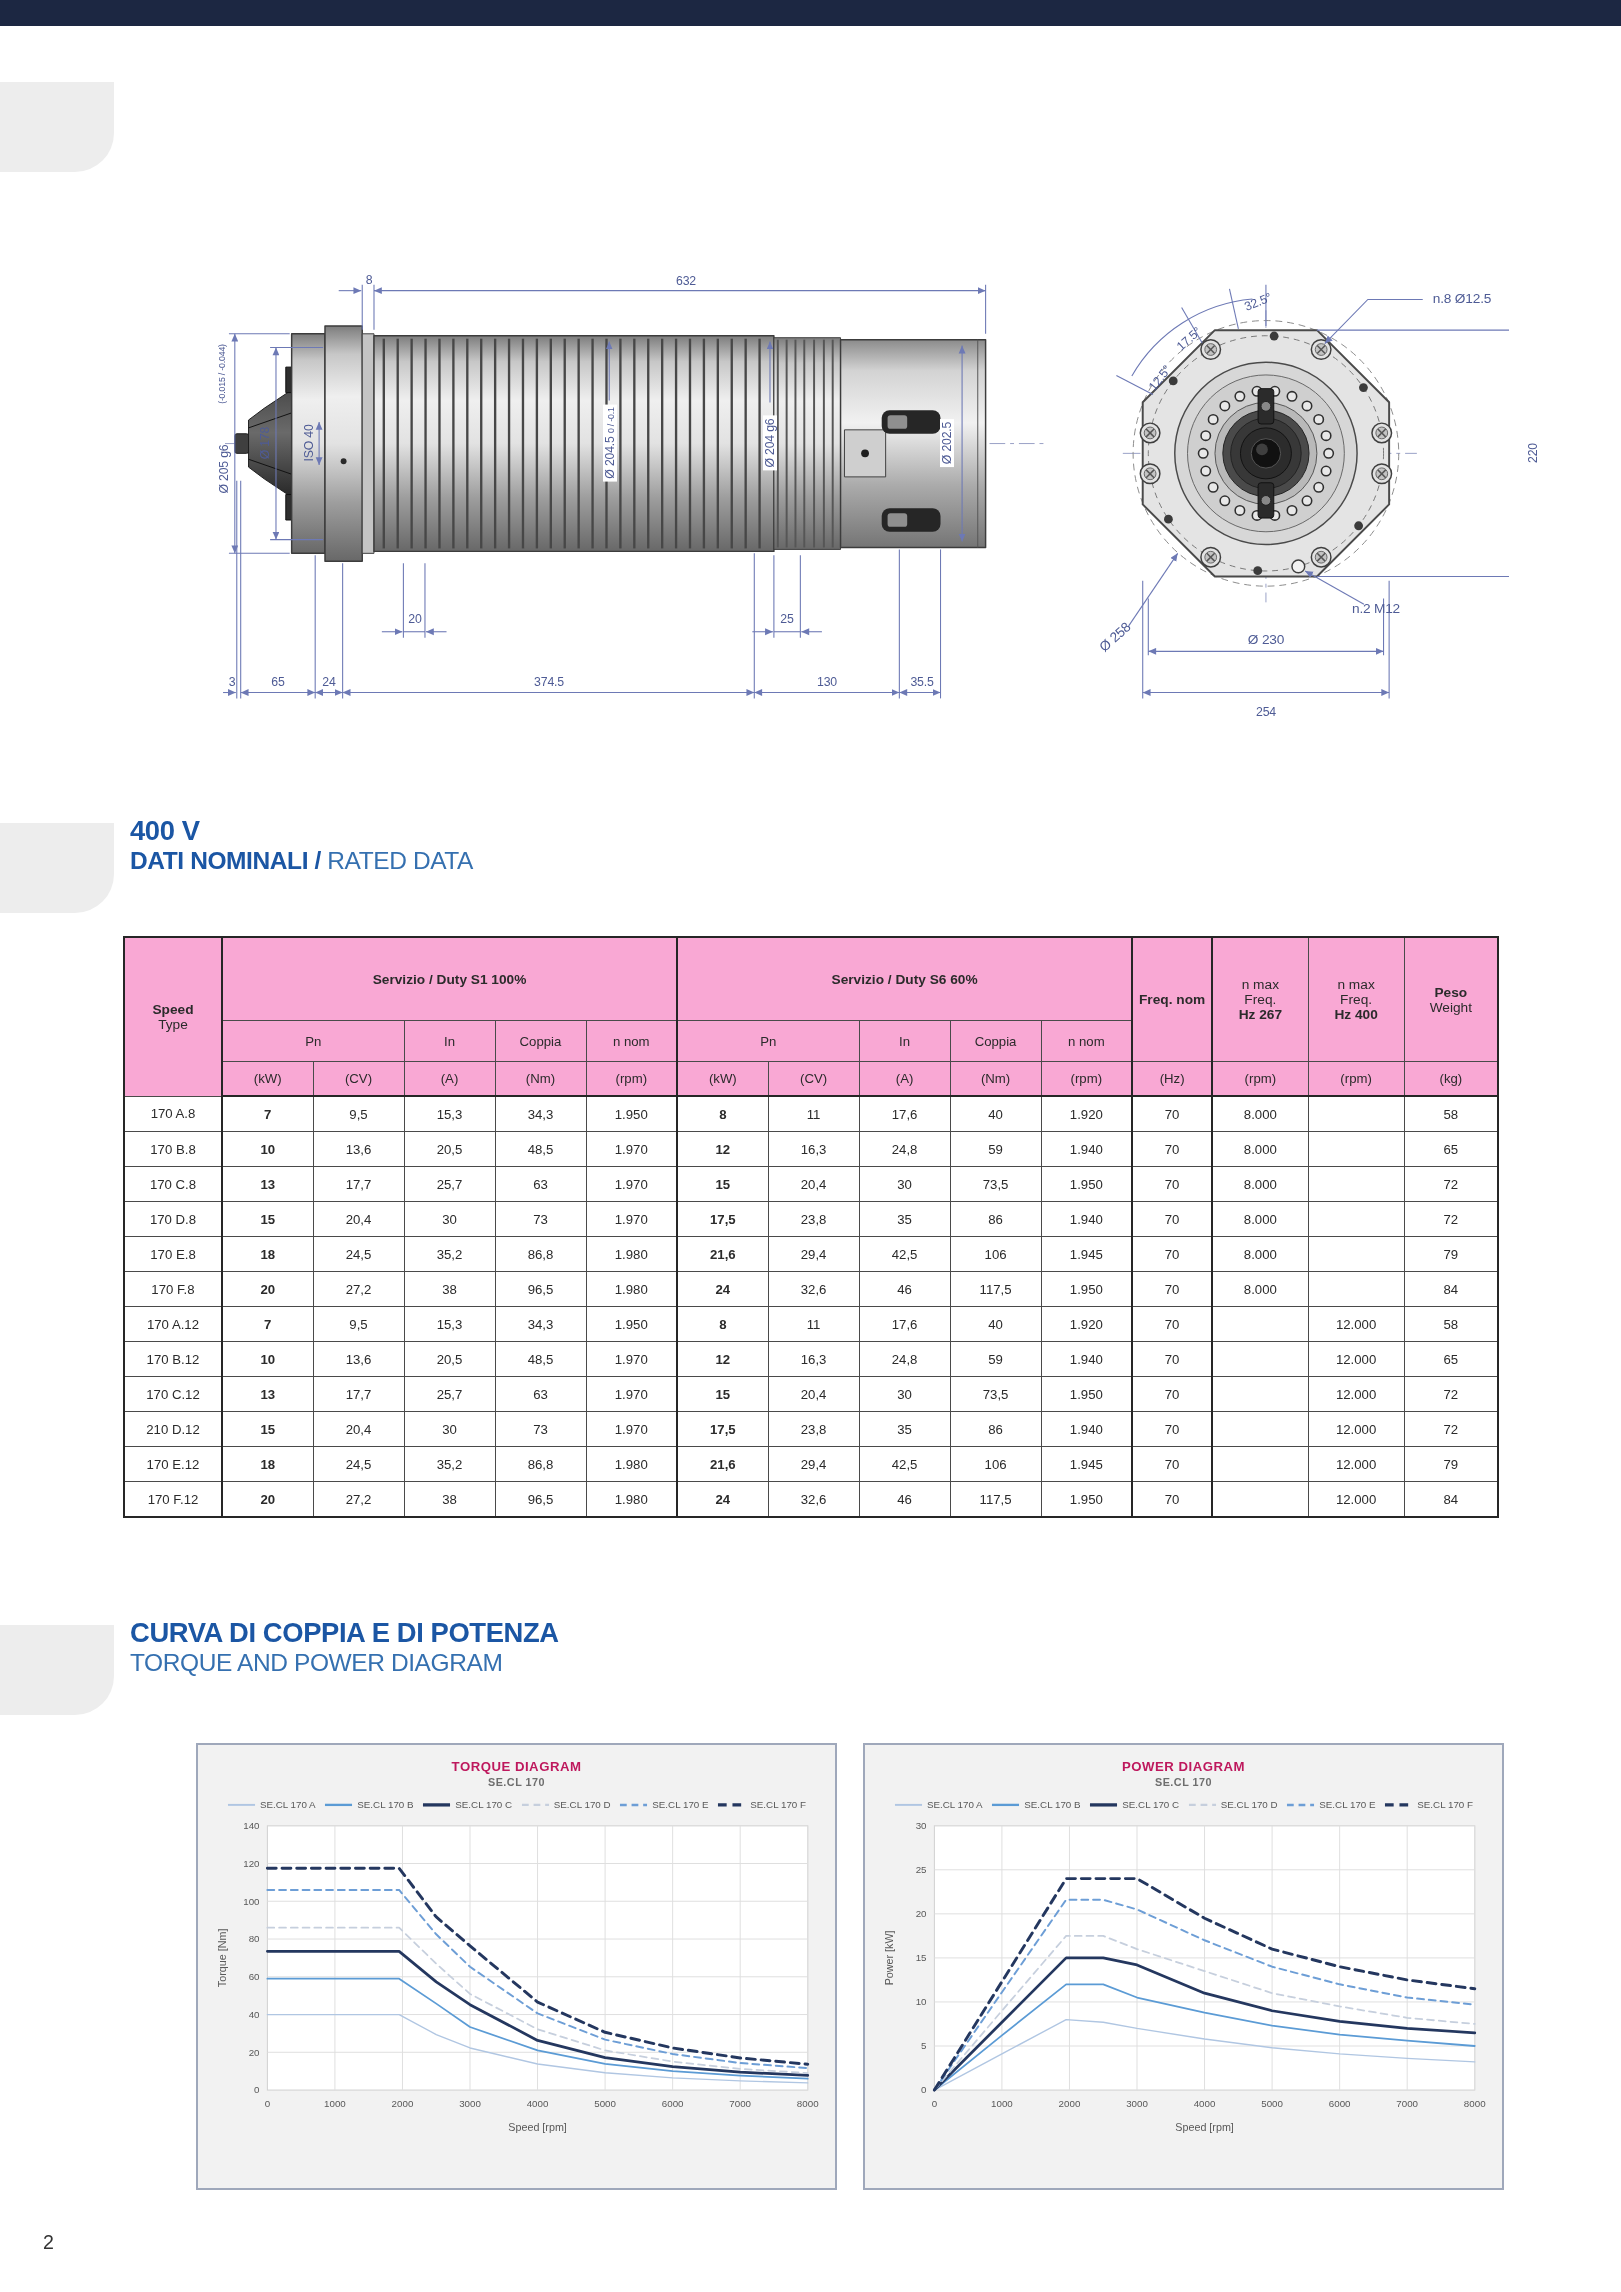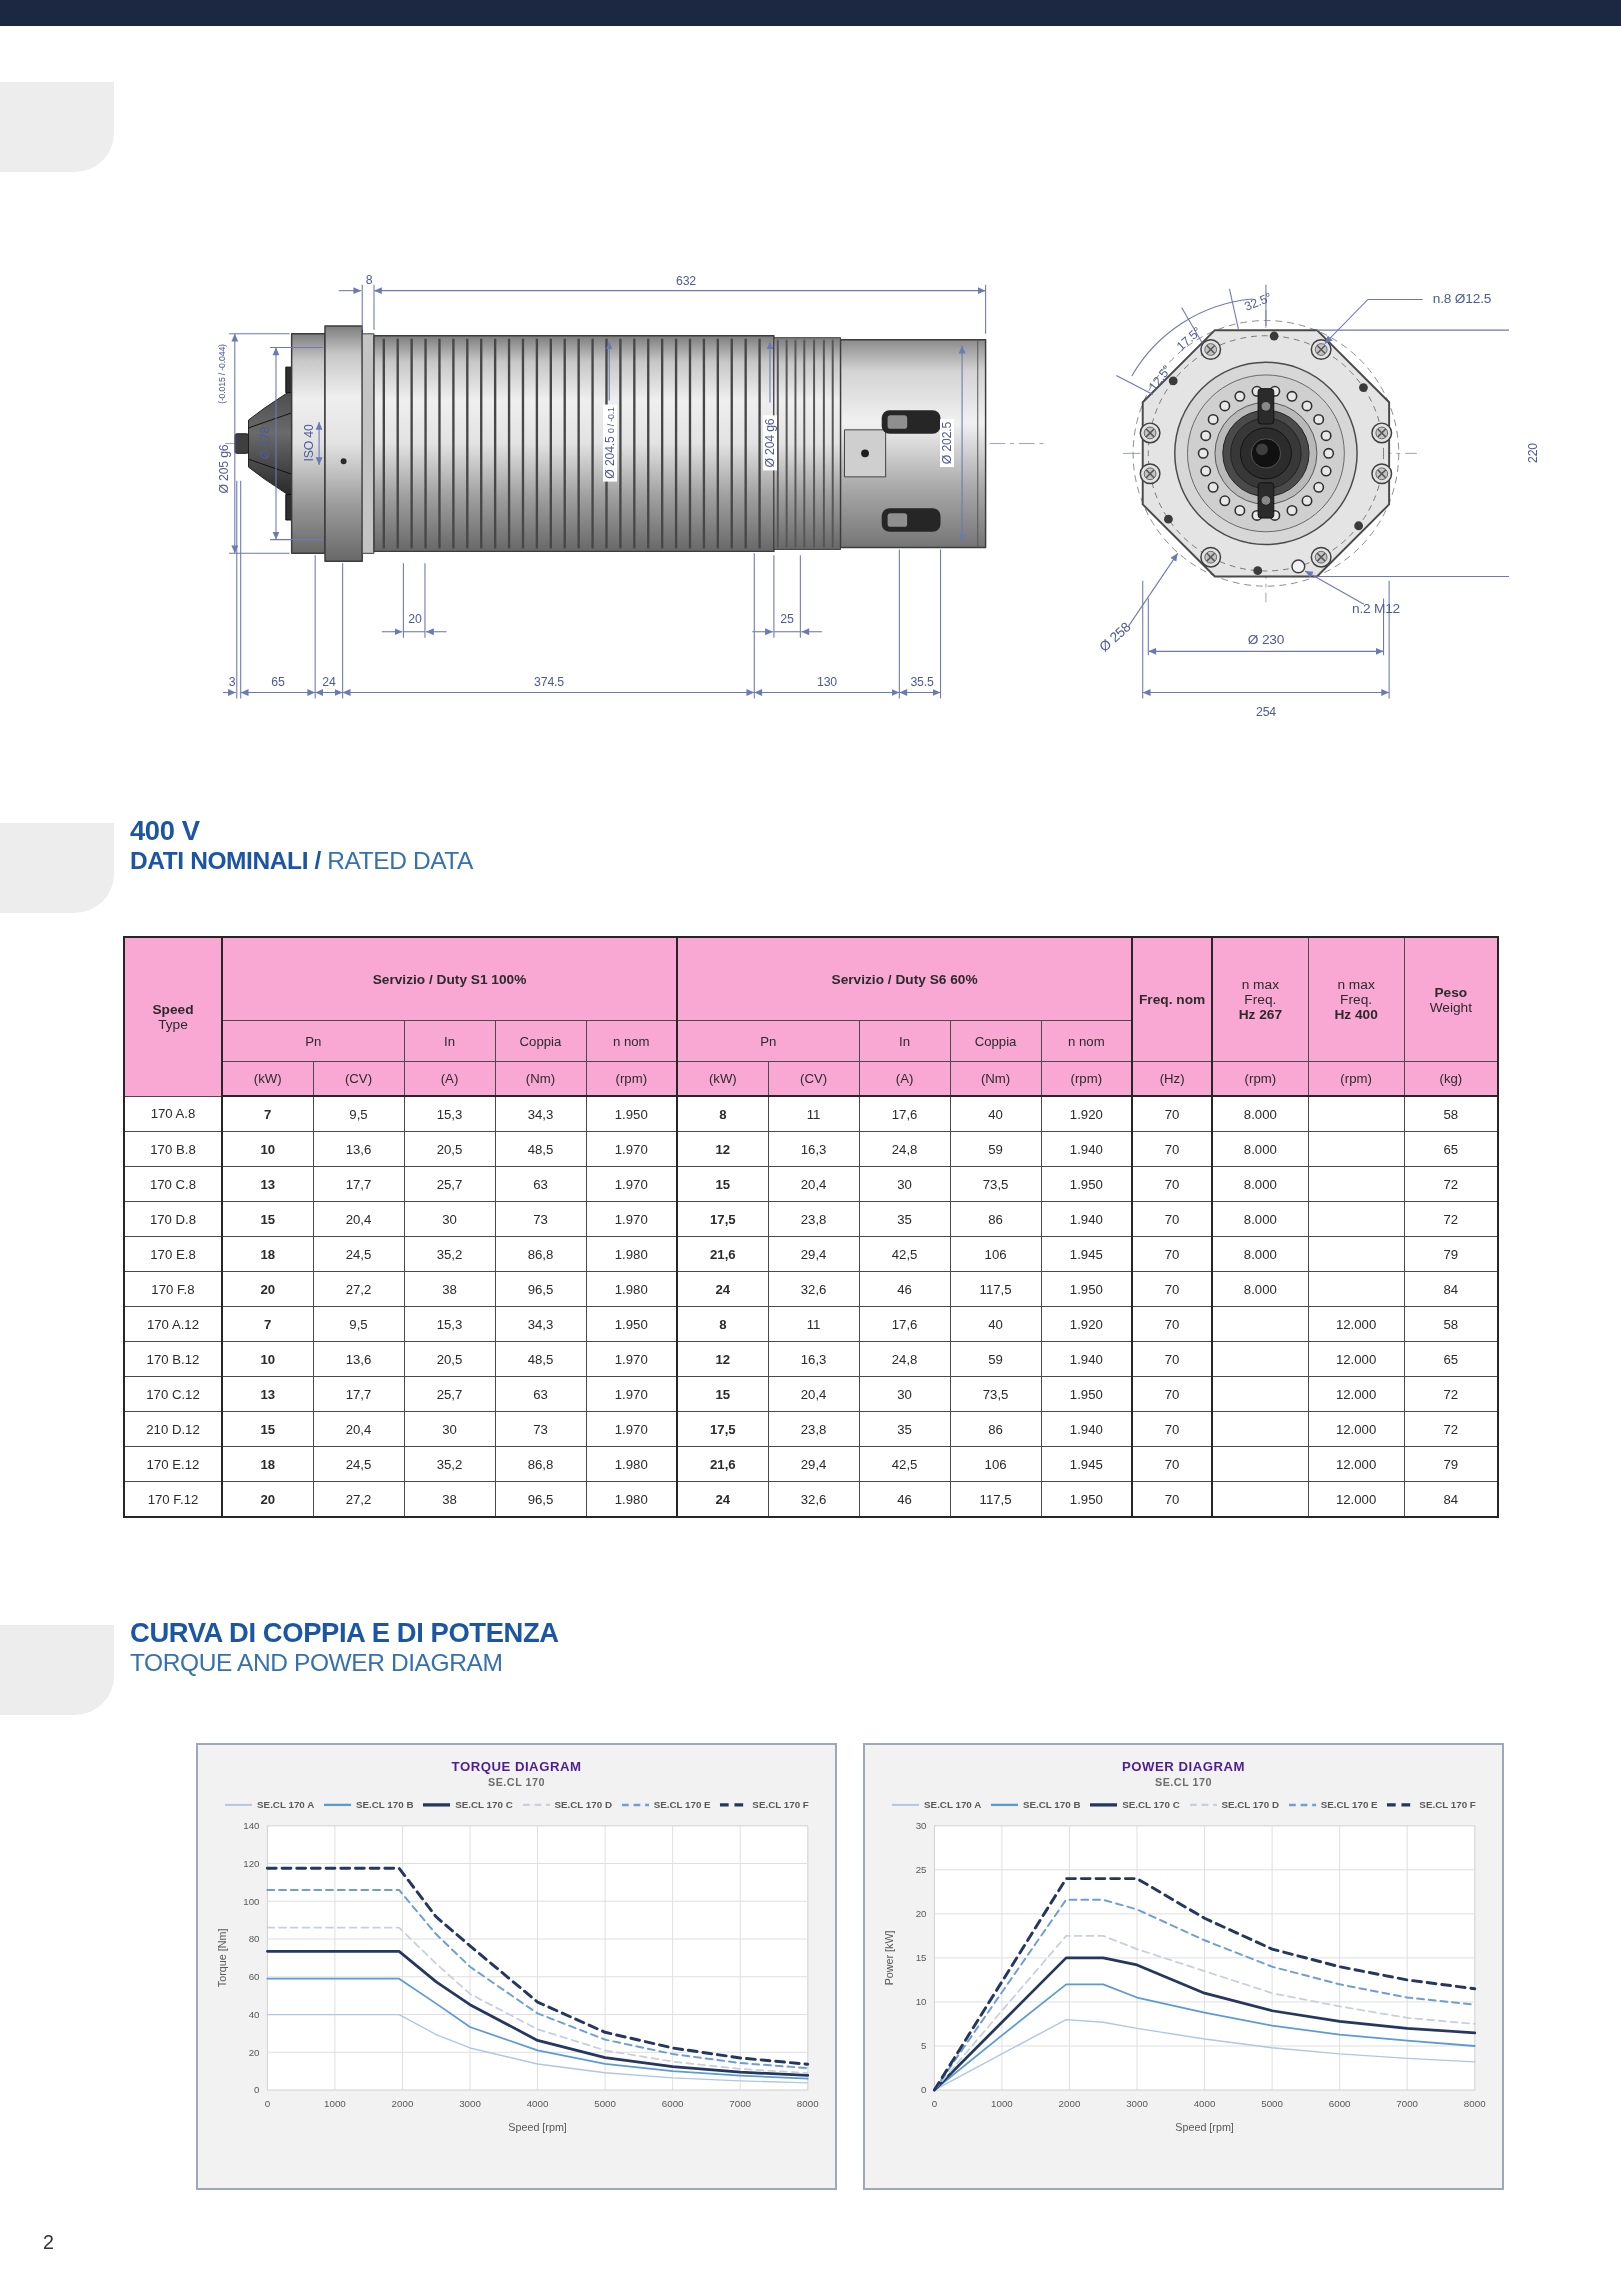--- a/index.html
+++ b/index.html
@@ -31,25 +31,25 @@
   .rt .h2 th{height:40px;}
   .rt .h3 th{height:33px;border-bottom:2.9px solid #262626;}
   .rt tbody td{height:34px;background:#ffffff;}
   .rt .gr{border-right:2.9px solid #262626;}
   .rt .b{font-weight:bold;}
   .rt .semib{font-weight:bold;}
   
   .chartbox{position:absolute;top:1743px;width:641px;height:447px;background:#f2f2f2;
             border:2px solid #9fa8bb;box-sizing:border-box;}
   .cb-left{left:196px;} .cb-right{left:863px;}
-  .ctitle{margin-top:13.7px;text-align:center;font-size:13.2px;font-weight:bold;color:#4c1d95;letter-spacing:0.5px;}
+  .ctitle{margin-top:13.7px;text-align:center;font-size:13.2px;font-weight:bold;color:#be185d;letter-spacing:0.5px;}
   .csub{margin-top:2px;text-align:center;font-size:10.8px;font-weight:bold;color:#6e6e6e;letter-spacing:0.5px;}
   .leg-row{margin-top:11.8px;display:flex;justify-content:center;align-items:center;gap:8.8px;}
   .leg-item{display:inline-flex;align-items:center;gap:3.9px;}
-  .leg-text{font-size:9.8px;color:#595959;font-weight:bold;}
+  .leg-text{font-size:9.8px;color:#595959;}
   .chart-svg{display:block;margin:3.9px auto 0 auto;}
   .pagenum{position:absolute;left:43px;top:2231px;font-size:19.6px;color:#333;}
   svg text{font-family:"Liberation Sans",sans-serif;}
 </style>
 </head>
 <body>
 
 <div class="topbar"></div>
 
 <div class="tab" style="top:82px;"></div>

